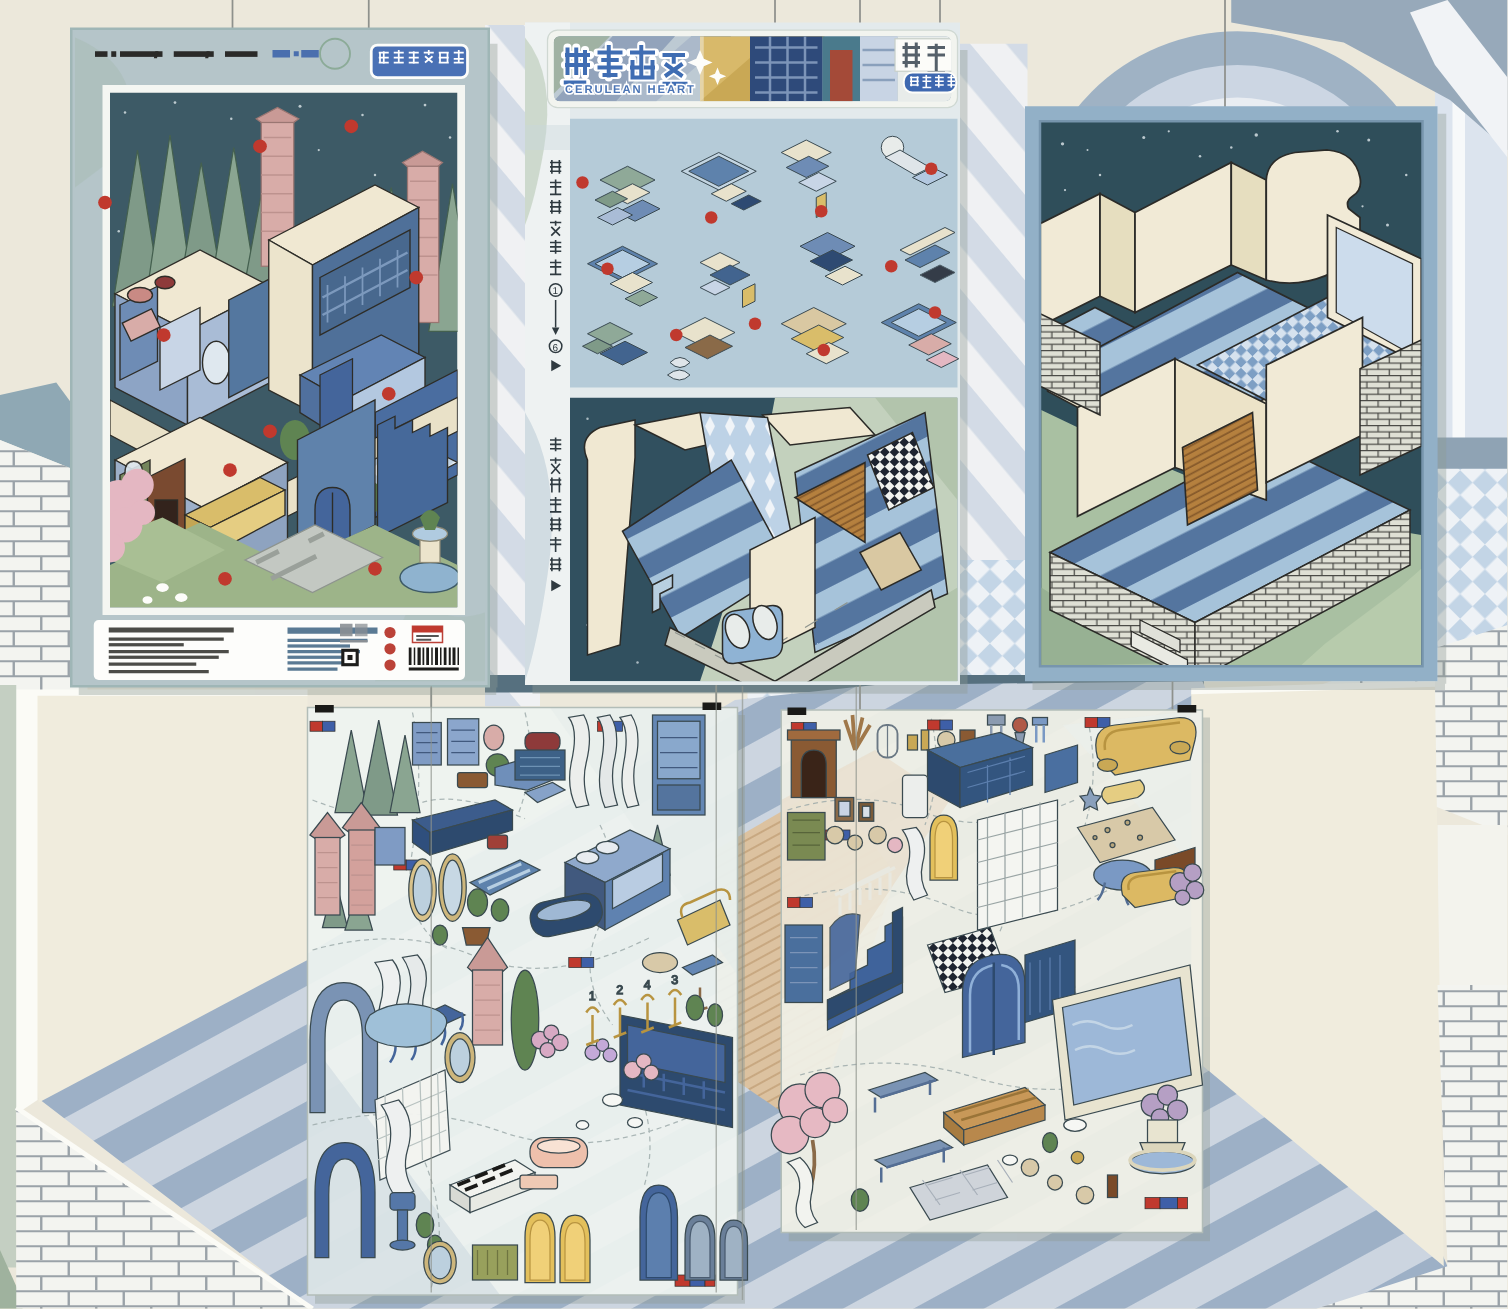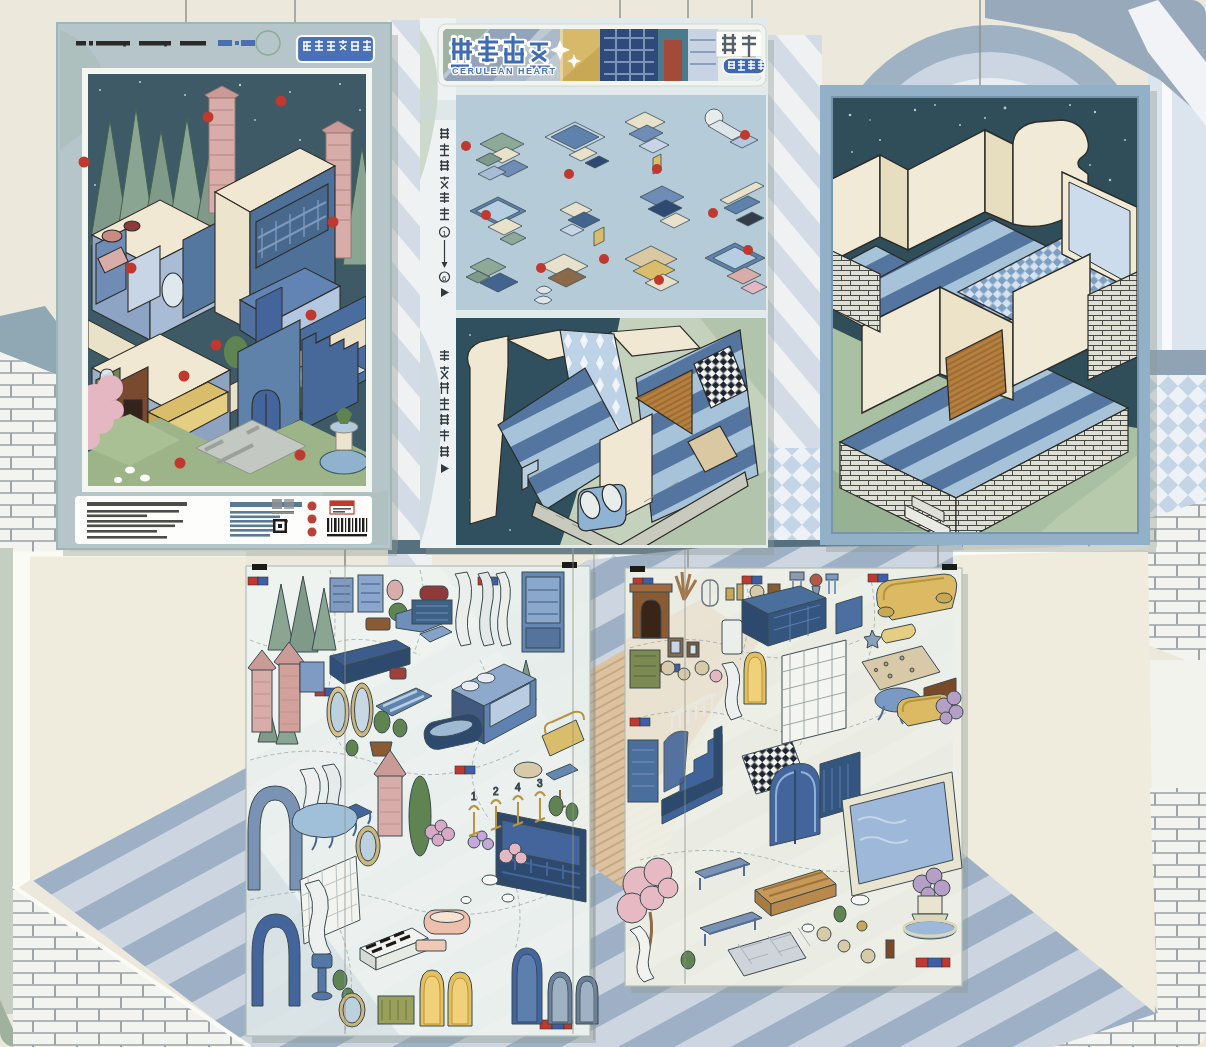--- a/index.html
+++ b/index.html
@@ -1,15 +1,15 @@
 <!DOCTYPE html>
 <html><head><meta charset="utf-8">
 <style>
 html,body{margin:0;padding:0;background:#ece8db;}
-.stage{position:relative;width:1206px;height:1047px;overflow:hidden;font-family:"Liberation Sans",sans-serif;border-radius:15px;}
+.stage{position:relative;width:1206px;height:1047px;overflow:hidden;font-family:"Liberation Sans",sans-serif;}
 svg{display:block;}
 </style></head>
 <body>
 <div class="stage">
 <svg width="1206" height="1047" viewBox="0 0 1206 1047">
 <defs>
 <pattern id="bgfloor" width="60" height="54" patternUnits="userSpaceOnUse" patternTransform="rotate(-28.6)">
   <rect width="60" height="54" fill="#ccd5e0"></rect>
   <rect y="27" width="60" height="27" fill="#9db0c6"></rect>
 </pattern>

